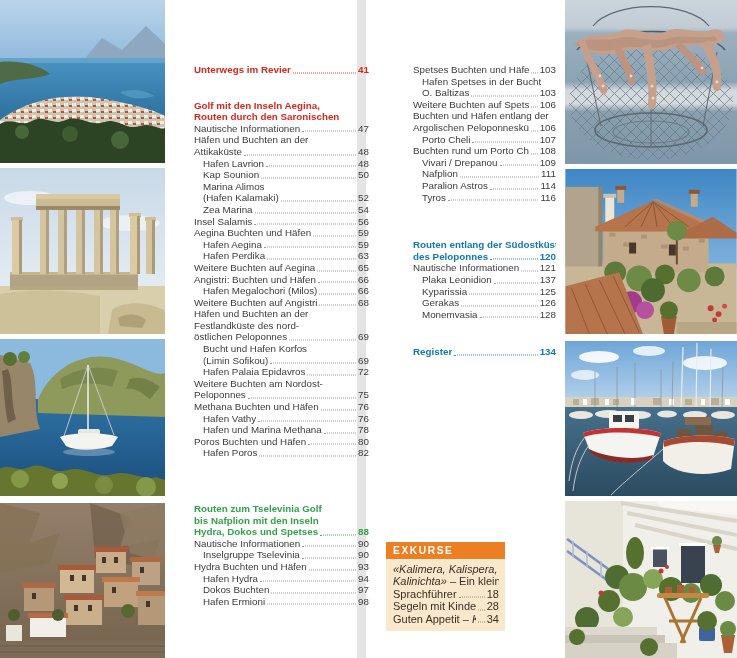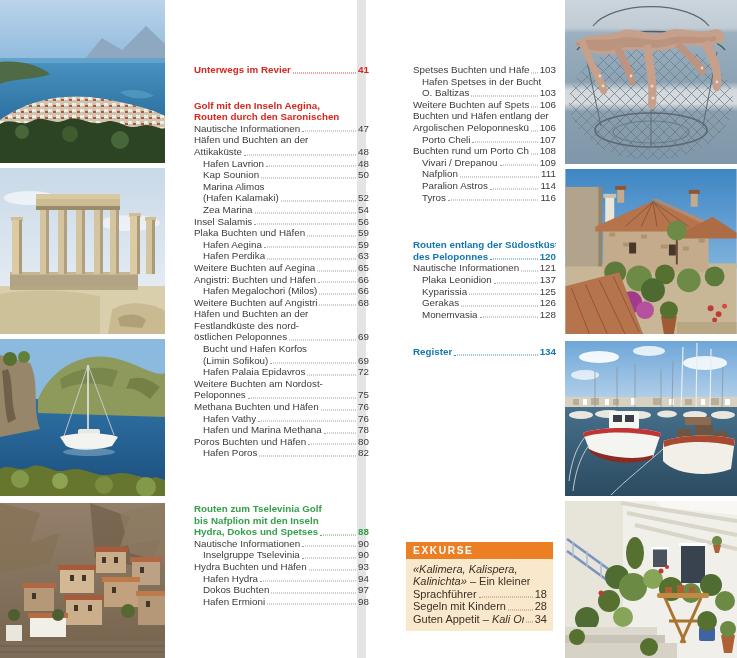--- a/index.html
+++ b/index.html
@@ -20,21 +20,21 @@
   .toc-col-1{left:194px;width:175px;}
   .toc-col-2{left:413px;width:143px;}
   .toc-line{display:flex;align-items:flex-end;font-size:9.8px;line-height:11.6px;white-space:nowrap;}
   .toc-line .t{overflow:hidden;}
   .toc-line .dots{flex:1;min-width:7px;border-bottom:1.4px dotted #9b9b9b;margin:0 2px;transform:translateY(-2.5px);}
   .toc-line .pg{text-align:right;}
   .toc-heading{font-weight:bold;}
   .toc-heading .dots{border-bottom-color:currentColor;opacity:.85;}
   .toc-line.ind{padding-left:9px;}
   .it{font-style:italic;}
-  .exkurse{position:absolute;left:406px;top:542px;width:147px;}
+  .exkurse{position:absolute;left:386px;top:542px;width:119px;}
   .ex-header{background:#ec7e23;color:#fff;font-weight:bold;font-size:10.2px;letter-spacing:1.6px;padding:3px 0 3px 7px;}
   .ex-body{background:#fae8cd;padding:4px 6px 6px 7px;color:#3c2f24;}
   .ex-body .toc-line{font-size:11px;line-height:12.4px;}
   .ex-body .toc-line .dots{border-bottom-color:#a58a64;}
 </style>
 </head>
 <body>
 
 <div class="page">
   <div class="gutter"></div>
@@ -501,21 +501,21 @@
           <span class="t">Zea Marina</span>
           <span class="dots"></span>
           <span class="pg">54</span>
         </div>
         <div class="toc-line">
           <span class="t">Insel Salamis</span>
           <span class="dots"></span>
           <span class="pg">56</span>
         </div>
         <div class="toc-line">
-          <span class="t">Plaka Buchten und Häfen</span>
+          <span class="t">Aegina Buchten und Häfen</span>
           <span class="dots"></span>
           <span class="pg">59</span>
         </div>
         <div class="toc-line ind">
           <span class="t">Hafen Aegina</span>
           <span class="dots"></span>
           <span class="pg">59</span>
         </div>
         <div class="toc-line ind">
           <span class="t">Hafen Perdika</span>

